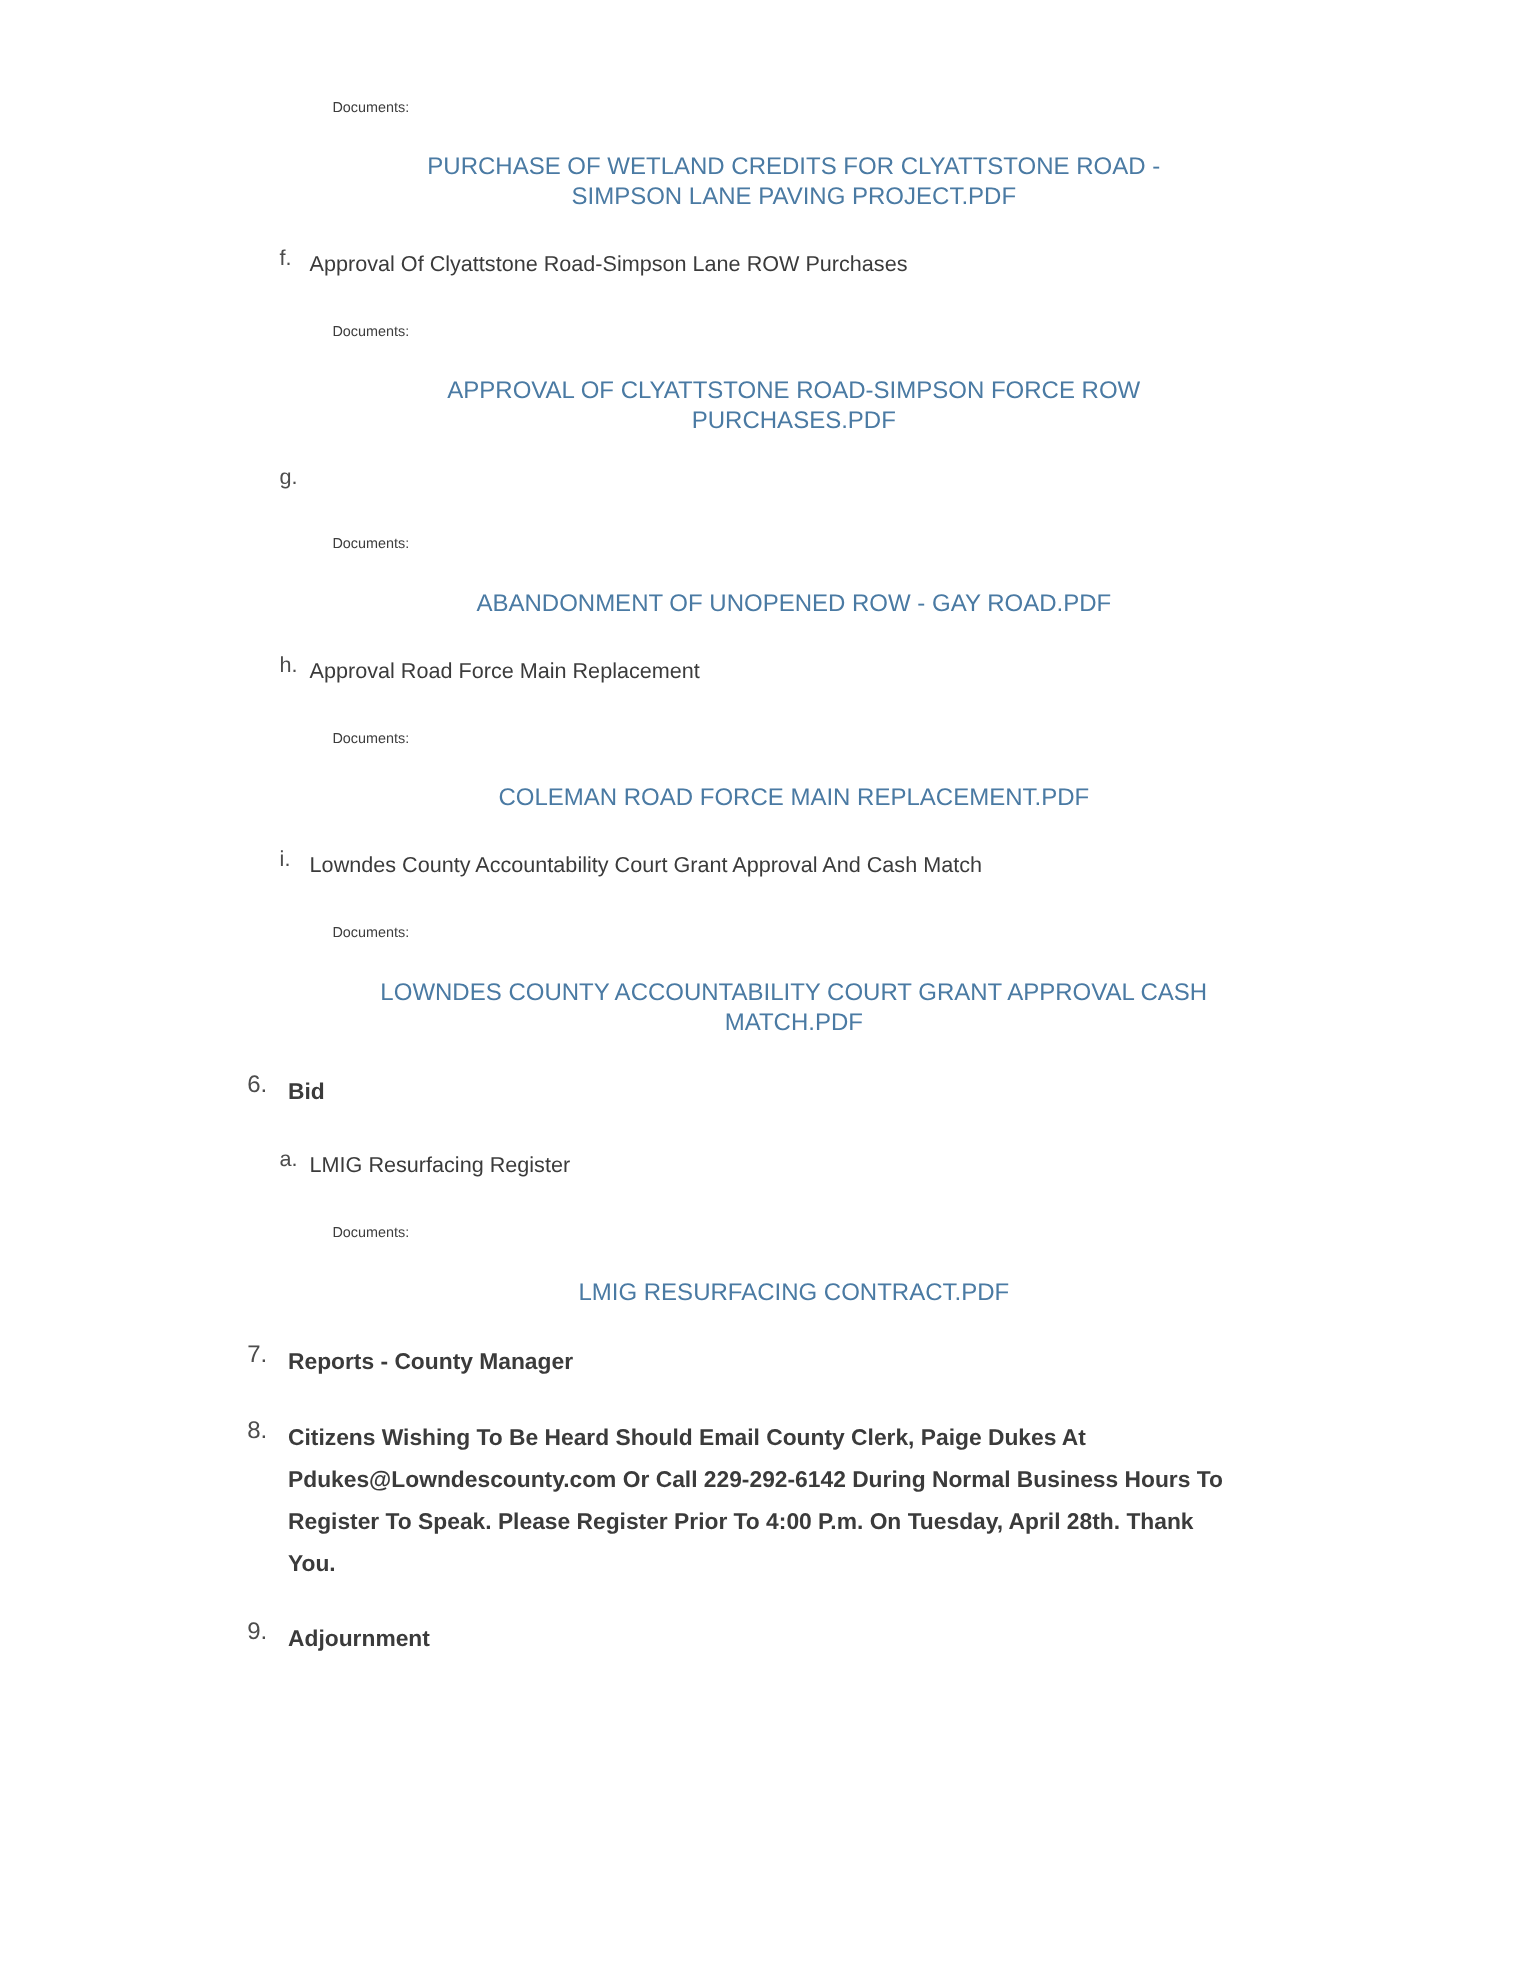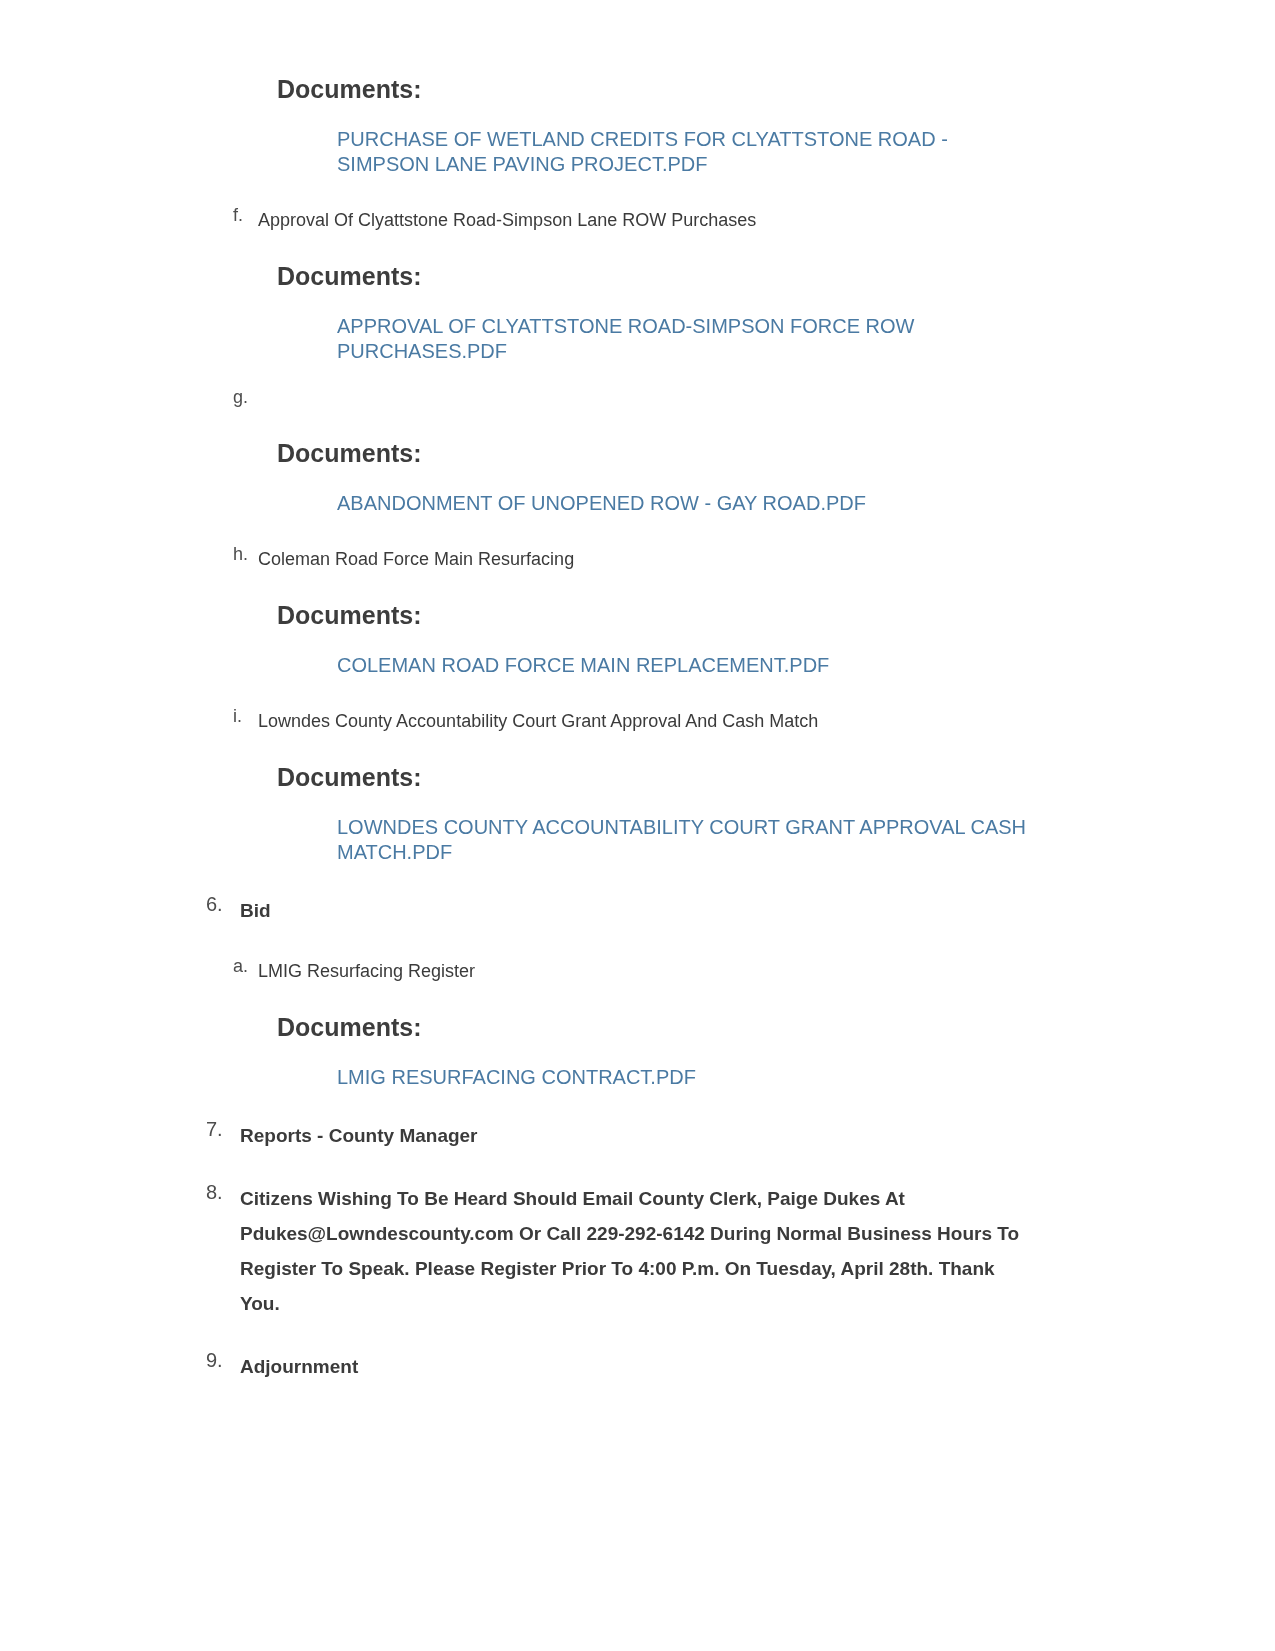--- a/index.html
+++ b/index.html
@@ -9,22 +9,22 @@
     height: 1651px;
     background: #ffffff;
     overflow: hidden;
     box-sizing: border-box;
     padding-top: 77px;
     font-family: "Liberation Sans", "DejaVu Sans", sans-serif;
     color: #3b3b3b;
   }
   
   .doc-group { margin: 0 0 28px 277px; }
-  .doc-label { font-size: 25px; line-height: 25px; color: #3d3d3d; font-weight: bold; }
-  .doc-links { margin-left: 60px; margin-top: 25px; }
+  .doc-label { font-size: 12px; line-height: 25px; color: #3d3d3d; }
+  .doc-links { margin-left: 32px; margin-top: 25px; text-align: center; }
   .doc-link {
     display: block;
     max-width: 705px;
     font-size: 20px;
     line-height: 25px;
     color: #4a7aa3;
     text-decoration: none;
     cursor: pointer;
   }
   
@@ -75,21 +75,21 @@
   </div>
   <div class="doc-group">
     <div class="doc-label">Documents:</div>
     <div class="doc-links">
       <a href="#" class="doc-link">ABANDONMENT OF UNOPENED ROW - GAY ROAD.PDF</a>
     </div>
   </div>
 
   <div class="sub-item">
     <span class="sub-marker">h.</span>
-    <div class="sub-title">Coleman Road Force Main Resurfacing</div>
+    <div class="sub-title">Approval Road Force Main Replacement</div>
   </div>
   <div class="doc-group">
     <div class="doc-label">Documents:</div>
     <div class="doc-links">
       <a href="#" class="doc-link">COLEMAN ROAD FORCE MAIN REPLACEMENT.PDF</a>
     </div>
   </div>
 
   <div class="sub-item">
     <span class="sub-marker">i.</span>

